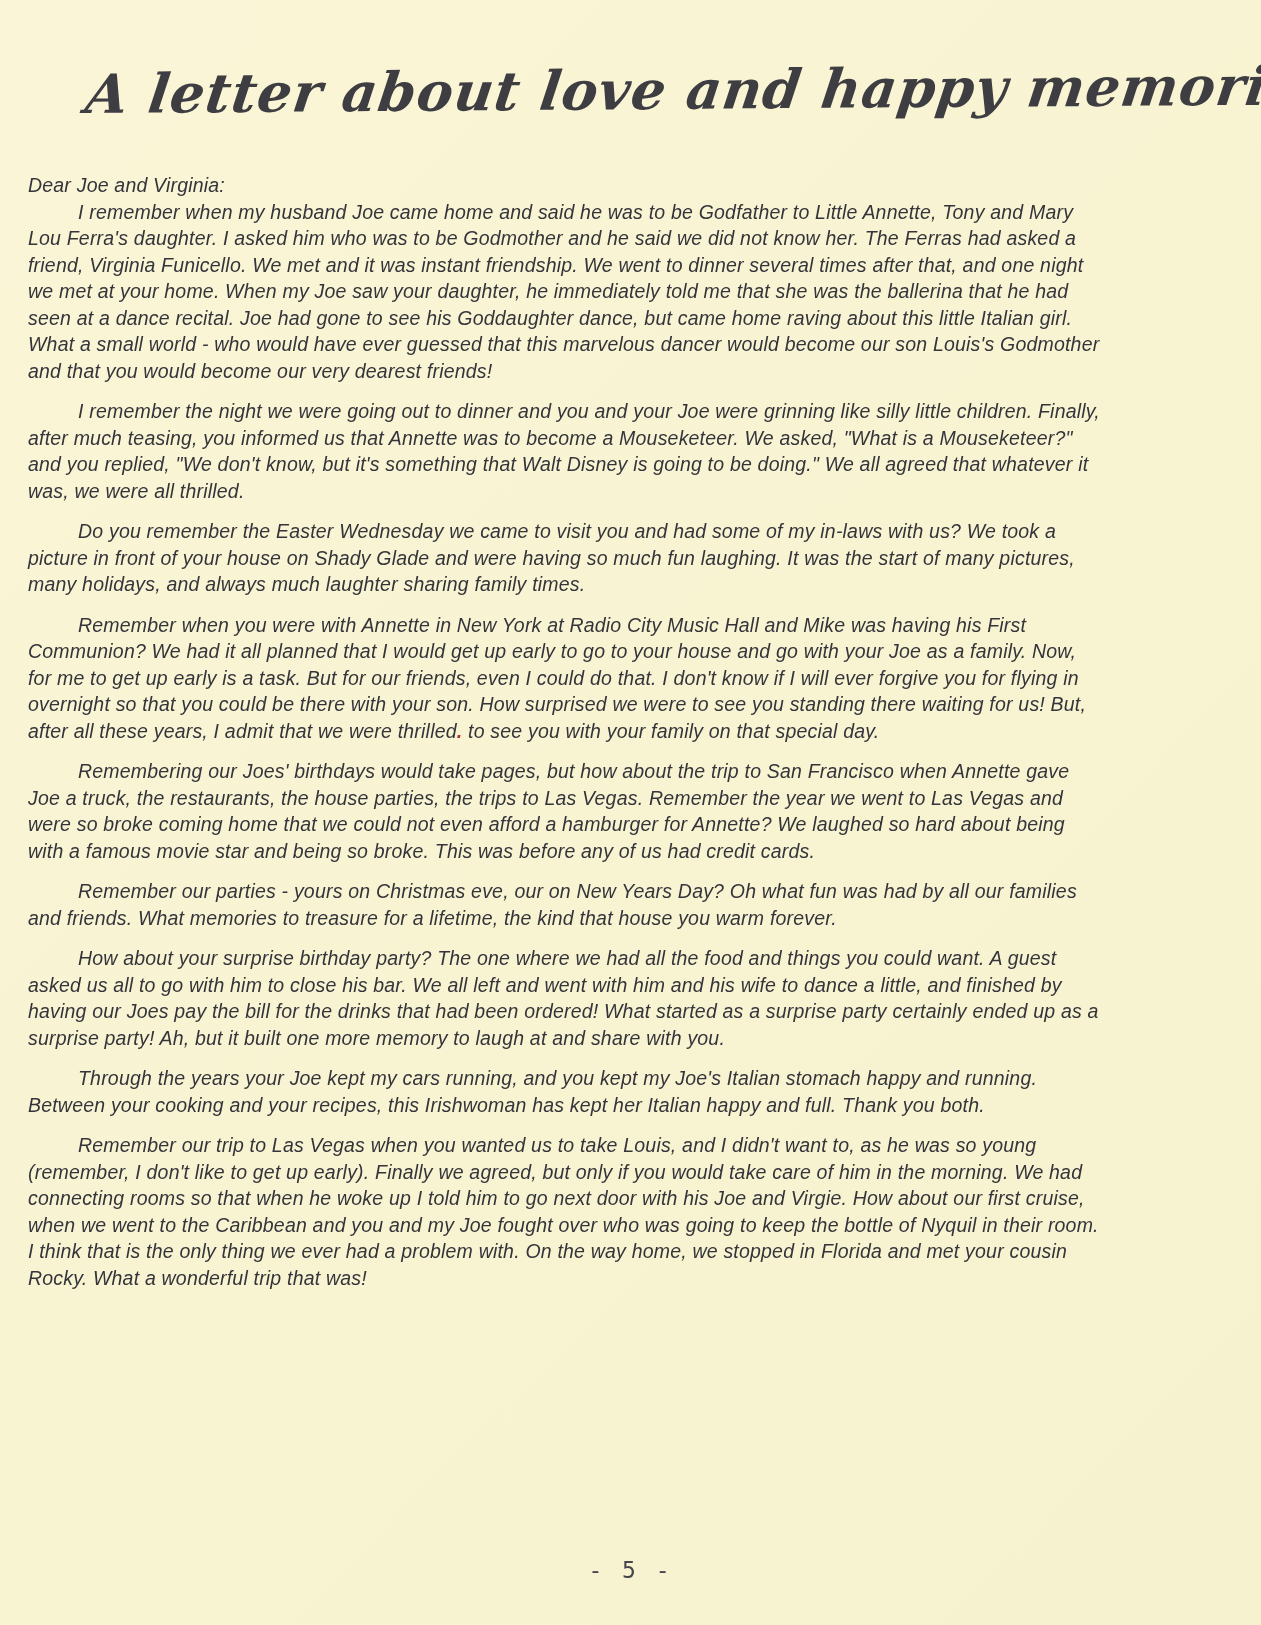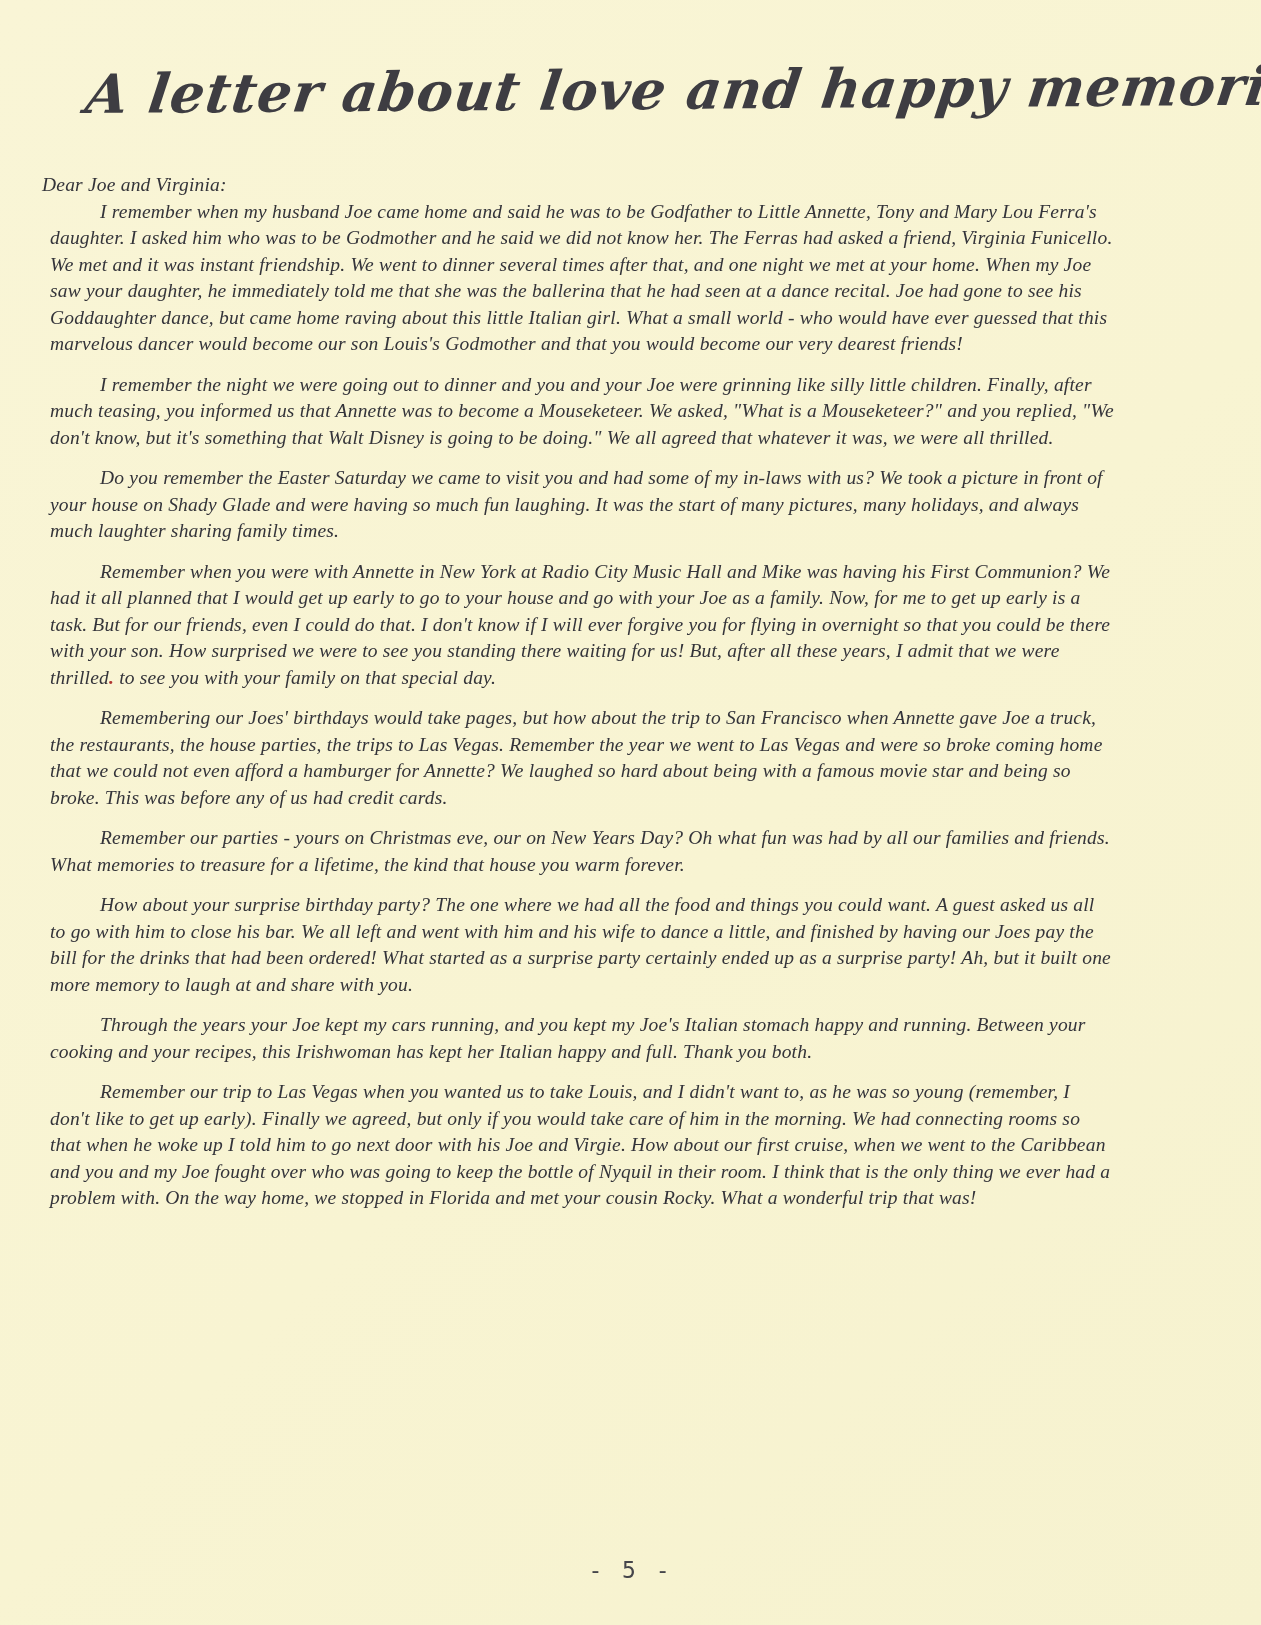--- a/index.html
+++ b/index.html
@@ -28,35 +28,35 @@
     font-size: 54px;
     letter-spacing: 1px;
     color: #3e3d42;
     transform: skewX(-8deg) rotate(-0.4deg);
     transform-origin: left bottom;
     white-space: nowrap;
   }
   .letter-body {
     position: absolute;
     top: 172px;
-    left: 42px;
+    left: 28px;
     width: 1072px;
-    font-family: Liberation Serif, serif;
+    font-family: Liberation Sans, sans-serif;
     font-style: italic;
     font-size: 19.5px;
     line-height: 26.5px;
     letter-spacing: 0.2px;
     color: #34343a;
     text-align: left;
   }
   .salutation {
     margin: 0;
   }
   .para {
-    margin: 0 0 14px 8px;
+    margin: 0 0 14px 0;
     text-indent: 50px;
   }
   .red-mark {
     color: #b0342f;
     font-weight: bold;
   }
   .footer {
     position: absolute;
     bottom: 42px;
     left: 0;
@@ -76,21 +76,21 @@
   <h1 class="title">A letter about love and happy memories.</h1>
 
   <div class="letter-body">
 
     <p class="salutation">Dear Joe and Virginia:</p>
 
     <p class="para">I remember when my husband Joe came home and said he was to be Godfather to Little Annette, Tony and Mary Lou Ferra's daughter.  I asked him who was to be Godmother and he said we did not know her.  The Ferras had asked a friend, Virginia Funicello.  We met and it was instant friendship.  We went to dinner several times after that, and one night we met at your home.  When my Joe saw your daughter, he immediately told me that she was the ballerina that he had seen at a dance recital.  Joe had gone to see his Goddaughter dance, but came home raving about this little Italian girl.  What a small world - who would have ever guessed that this marvelous dancer would become our son Louis's Godmother and that you would become our very dearest friends!</p>
 
     <p class="para">I remember the night we were going out to dinner and you and your Joe were grinning like silly little children.  Finally, after much teasing, you informed us that Annette was to become a Mouseketeer.  We asked, "What is a Mouseketeer?" and you replied, "We don't know, but it's something that Walt Disney is going to be doing."  We all agreed that whatever it was, we were all thrilled.</p>
 
-    <p class="para">Do you remember the Easter Saturday we came to visit you and had some of my in-laws with us?  We took a picture in front of your house on Shady Glade and were having so much fun laughing.  It was the start of many pictures, many holidays, and always much laughter sharing family times.</p>
+    <p class="para">Do you remember the Easter Wednesday we came to visit you and had some of my in-laws with us?  We took a picture in front of your house on Shady Glade and were having so much fun laughing.  It was the start of many pictures, many holidays, and always much laughter sharing family times.</p>
 
     <p class="para"><span>Remember when you were with Annette in New York at Radio City Music Hall and Mike was having his First Communion?  We had it all planned that I would get up early to go to your house and go with your Joe as a family.  Now, for me to get up early is a task.  But for our friends, even I could do that.  I don't know if I will ever forgive you for flying in overnight so that you could be there with your son.  How surprised we were to see you standing there waiting for us!  But, after all these years, I admit that we were thrilled</span><span class="red-mark">.</span><span> to see you with your family on that special day.</span></p>
 
     <p class="para">Remembering our Joes' birthdays would take pages, but how about the trip to San Francisco when Annette gave Joe a truck, the restaurants, the house parties, the trips to Las Vegas.  Remember the year we went to Las Vegas and were so broke coming home that we could not even afford a hamburger for Annette?  We laughed so hard about being with a famous movie star and being so broke.  This was before any of us had credit cards.</p>
 
     <p class="para">Remember our parties - yours on Christmas eve, our on New Years Day?  Oh what fun was had by all our families and friends.  What memories to treasure for a lifetime, the kind that house you warm forever.</p>
 
     <p class="para">How about your surprise birthday party?  The one where we had all the food and things you could want.  A guest asked us all to go with him to close his bar.  We all left and went with him and his wife to dance a little, and finished by having our Joes pay the bill for the drinks that had been ordered!  What started as a surprise party certainly ended up as a surprise party!  Ah, but it built one more memory to laugh at and share with you.</p>
 
     <p class="para">Through the years your Joe kept my cars running, and you kept my Joe's Italian stomach happy and running.  Between your cooking and your recipes, this Irishwoman has kept her Italian happy and full.  Thank you both.</p>

